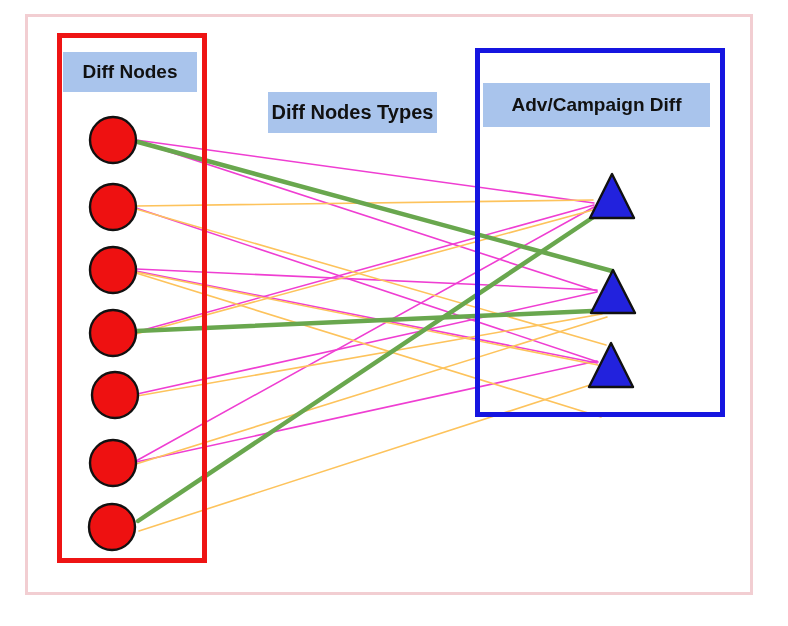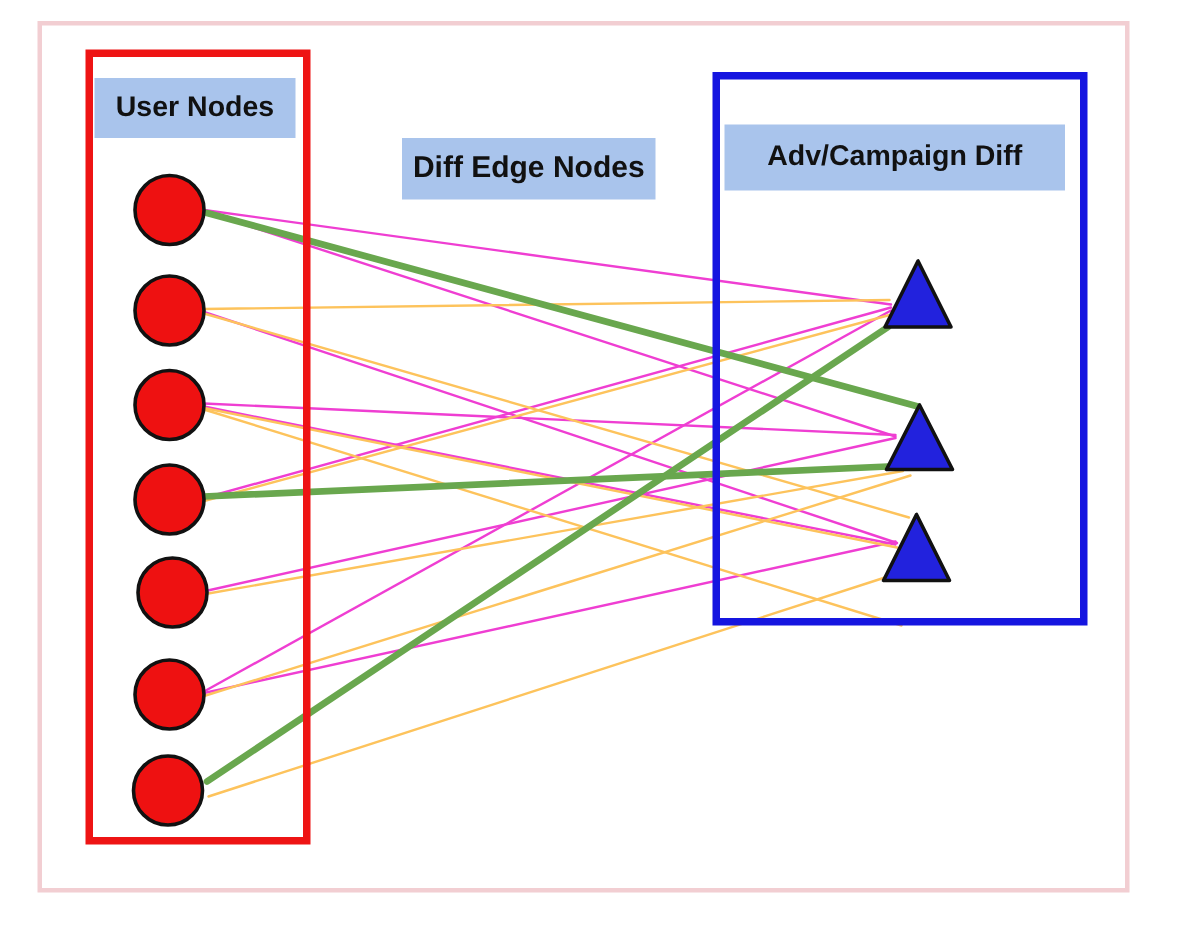--- a/index.html
+++ b/index.html
@@ -102,16 +102,16 @@
       <circle cx="112" cy="527" r="23" fill="#ee1111" stroke="#111111" stroke-width="2.4" stroke-linejoin="round"></circle>
       <polygon points="612,174 590,218 634,218" fill="#2222dd" stroke="#111111" stroke-width="2.4" stroke-linejoin="round"></polygon>
       <polygon points="613,270 591,313 635,313" fill="#2222dd" stroke="#111111" stroke-width="2.4" stroke-linejoin="round"></polygon>
       <polygon points="611,343 589,387 633,387" fill="#2222dd" stroke="#111111" stroke-width="2.4" stroke-linejoin="round"></polygon>
     </svg>
 
   <div id="outer-frame" class="frame"></div>
   <div id="user-box" class="frame"></div>
   <div id="adv-box" class="frame"></div>
 
-  <div id="user-label" class="group-label">User Nodes</div>
-  <div id="edge-label" class="group-label">Diff Edge Nodes</div>
+  <div id="user-label" class="group-label">Diff Nodes</div>
+  <div id="edge-label" class="group-label">Diff Nodes Types</div>
   <div id="adv-label" class="group-label">Adv/Campaign Diff</div>
 </div>
 
 </body></html>

